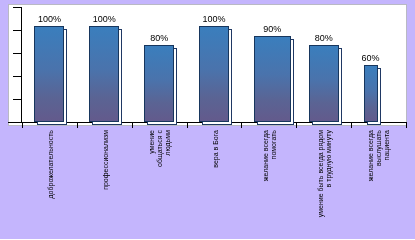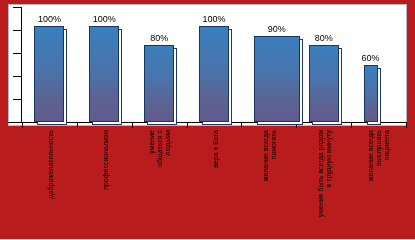--- a/index.html
+++ b/index.html
@@ -11,21 +11,21 @@
     width: 415px;
     height: 239px;
     overflow: hidden;
     font-family: "Liberation Sans", sans-serif;
   }
 
   #chart-root {
     position: relative;
     width: 415px;
     height: 239px;
-    background: #b91c1c;
+    background: #c4b5fd;
   }
 
   
   #plot-frame {
     position: absolute;
     left: 8px;
     top: 4px;
     width: 399px;
     height: 122px;
     border: 1px solid #b9b9c4;
@@ -166,21 +166,21 @@
       <div class="bar-wrap" style="left: 144.143px; width: 30px; height: 76.6667px;">
         <div class="bar-shadow"></div>
         <div class="bar-body" style="background: linear-gradient(rgb(58, 126, 189) 0%, rgb(74, 115, 172) 45%, rgb(90, 100, 148) 75%, rgb(99, 90, 140) 100%); border-color: rgb(23, 54, 93);"></div>
         <div class="bar-label">80%</div>
       </div>
       <div class="bar-wrap" style="left: 199px; width: 30px; height: 95.8333px;">
         <div class="bar-shadow"></div>
         <div class="bar-body" style="background: linear-gradient(rgb(58, 126, 189) 0%, rgb(74, 115, 172) 45%, rgb(90, 100, 148) 75%, rgb(99, 90, 140) 100%); border-color: rgb(23, 54, 93);"></div>
         <div class="bar-label">100%</div>
       </div>
-      <div class="bar-wrap" style="left: 253.857px; width: 46px; height: 86.25px;">
+      <div class="bar-wrap" style="left: 253.857px; width: 37px; height: 86.25px;">
         <div class="bar-shadow"></div>
         <div class="bar-body" style="background: linear-gradient(rgb(58, 126, 189) 0%, rgb(74, 115, 172) 45%, rgb(90, 100, 148) 75%, rgb(99, 90, 140) 100%); border-color: rgb(23, 54, 93);"></div>
         <div class="bar-label">90%</div>
       </div>
       <div class="bar-wrap" style="left: 308.714px; width: 30px; height: 76.6667px;">
         <div class="bar-shadow"></div>
         <div class="bar-body" style="background: linear-gradient(rgb(58, 126, 189) 0%, rgb(74, 115, 172) 45%, rgb(90, 100, 148) 75%, rgb(99, 90, 140) 100%); border-color: rgb(23, 54, 93);"></div>
         <div class="bar-label">80%</div>
       </div>
       <div class="bar-wrap" style="left: 363.571px; width: 14px; height: 57.5px;">

